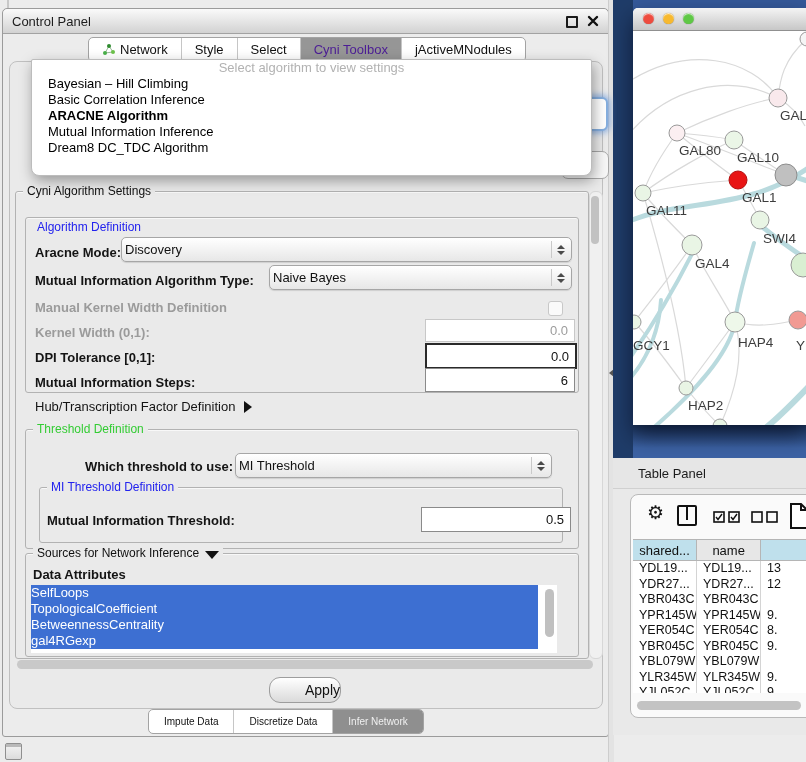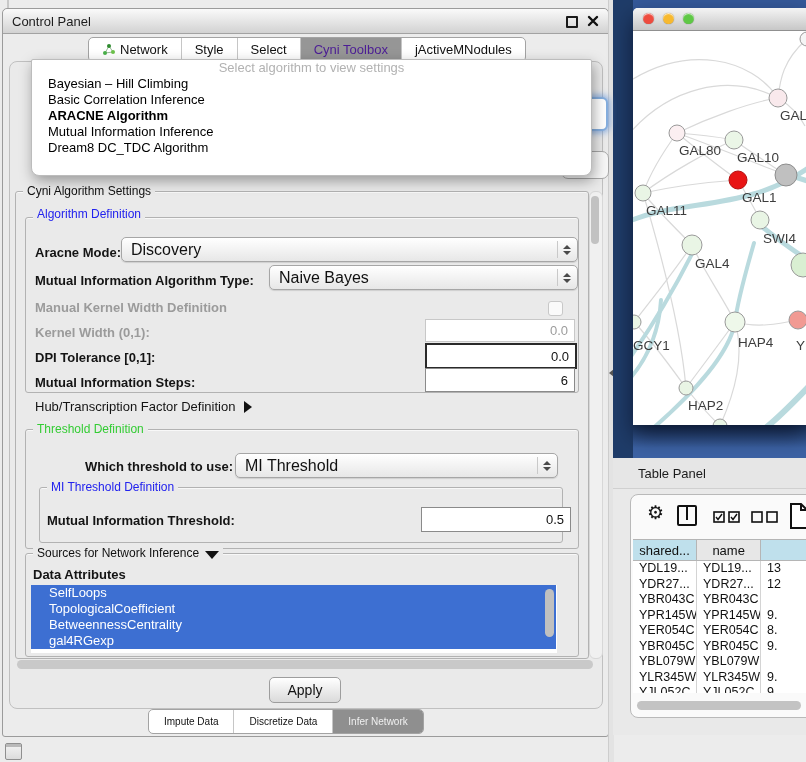--- a/index.html
+++ b/index.html
@@ -35,49 +35,49 @@
     border:1px solid #a8a8a8;border-radius:7px;z-index:5}
   
   .grp{position:absolute;border:1px solid #b2b2b2;border-radius:3px;
     box-shadow:inset 0 1px 0 rgba(255,255,255,.65)}
   .grp-title{position:absolute;background:#eaeaea;padding:0 4px;font-size:12px;line-height:13px;white-space:nowrap}
   .t-blue{color:#2222ee}.t-green{color:#33cc33}
   .lbl{position:absolute;font-size:13px;font-weight:700;color:#141414;white-space:nowrap}
   .lbl.dis{color:#9b9b9b}
   
   .combo{position:absolute;background:linear-gradient(#ffffff,#e7e7e7);border:1px solid #a6a6a6;
-    border-radius:5px;font-size:16px;display:flex;align-items:center;padding-left:9px;
+    border-radius:5px;font-size:13px;display:flex;align-items:center;padding-left:3px;
     box-shadow:0 1px 1px rgba(0,0,0,.12)}
   .arrows{position:absolute;right:6px;top:0;bottom:0;display:flex;flex-direction:column;justify-content:center;gap:2px}
   .tri-up{width:0;height:0;border-left:4px solid transparent;border-right:4px solid transparent;border-bottom:4px solid #4a4a4a}
   .tri-down{width:0;height:0;border-left:4px solid transparent;border-right:4px solid transparent;border-top:4px solid #4a4a4a}
   .arrows:before{content:"";position:absolute;left:-6px;top:3px;bottom:3px;width:1px;background:#c9c9c9}
   
   .field{position:absolute;background:#fff;border:1px solid #8a8a8a;font-size:13px;
     display:flex;align-items:center;justify-content:flex-end;padding-right:6px}
   .field.dis{border-color:#c8c8c8;color:#9c9c9c}
   .field.strong{border:2px solid #2a2a2a}
   .checkbox{position:absolute;width:13px;height:13px;border:1px solid #c8c8c8;border-radius:3px;background:#fafafa}
   .tri-right{display:inline-block;width:0;height:0;border-top:6px solid transparent;
     border-bottom:6px solid transparent;border-left:8px solid #111;margin-left:9px;vertical-align:-2px}
   .tri-dn-big{display:inline-block;width:0;height:0;border-left:7px solid transparent;
     border-right:7px solid transparent;border-top:8px solid #111;margin-left:6px;vertical-align:-2px}
   
   #attr-list{position:absolute;left:28px;top:576px;width:526px;height:68px;background:#fff;overflow:hidden}
-  .attr-item{height:16px;line-height:16px;padding-left:18px;font-size:13px;background:#3d6fd2;color:#fff;width:507px}
+  .attr-item{height:16px;line-height:16px;padding-left:0;font-size:13px;background:#3d6fd2;color:#fff;width:507px}
   #attr-thumb{position:absolute;right:3px;top:4px;width:9px;height:48px;background:#c0c0c0;border-radius:5px}
   
   #vscroll{position:absolute;left:586px;top:182px;width:12px;height:466px;background:#f0f0f0;border:1px solid #d7d7d7;border-radius:6px}
   #vthumb{position:absolute;left:1px;top:4px;width:8px;height:48px;background:#c2c2c2;border-radius:5px}
   #hscroll{position:absolute;left:12px;top:650px;width:586px;height:12px}
   #hthumb{position:absolute;left:2px;top:1px;width:576px;height:9px;background:#c9c9c9;border-radius:5px}
   
-  #apply-btn{position:absolute;left:266px;top:668px;width:70px;height:24px;border-radius:5px;
+  #apply-btn{position:absolute;left:266px;top:668px;width:70px;height:24px;border-radius:11px;
     background:linear-gradient(#ffffff,#dadada);border:1px solid #9d9d9d;font-size:14px;
-    display:flex;align-items:center;justify-content:center}
+    display:flex;align-items:center;justify-content:flex-end}
   #bottom-tabs{position:absolute;left:145px;top:700px;height:23px;display:inline-flex;background:#fff;
     border:1px solid #a3a3a3;border-radius:5px;overflow:hidden}
   .btab{display:flex;align-items:center;padding:0 15px;font-size:10px;border-right:1px solid #c6c6c6}
   .btab:last-child{border-right:none}
   .btab.sel{background:#8f8f8f;color:#f0f0f0}
   
   #splitter{position:absolute;left:608px;top:0;width:5px;height:762px;background:#e3e3e3;border-left:1px solid #cdcdcd}
   #split-arrow{position:absolute;left:609px;top:369px;width:0;height:0;
     border-top:4px solid transparent;border-bottom:4px solid transparent;border-right:5px solid #555}
   #desktop{position:absolute;left:613px;top:0;width:193px;height:458px;background:#35599a}
@@ -174,21 +174,21 @@
   <span class="grp-title" style="left:20px;top:176px">Cyni Algorithm Settings</span>
 
   <div id="vscroll">
       <div id="vthumb"></div>
     </div>
   <div id="hscroll">
       <div id="hthumb"></div>
     </div>
 
   <div class="grp" style="left:22px;top:208px;width:552px;height:174px"></div>
-  <span class="grp-title t-blue" style="left:30px;top:199px">Algorithm Definition</span>
+  <span class="grp-title t-blue" style="left:30px;top:212px">Algorithm Definition</span>
 
   <span class="lbl" style="left:32px;top:236px">Aracne Mode:</span>
   <div class="combo" style="left:118px;top:228px;width:446px;height:23px">
     <span>Discovery</span>
     <span class="arrows">
         <span class="tri-up"></span>
         <span class="tri-down"></span>
       </span>
   </div>
 

